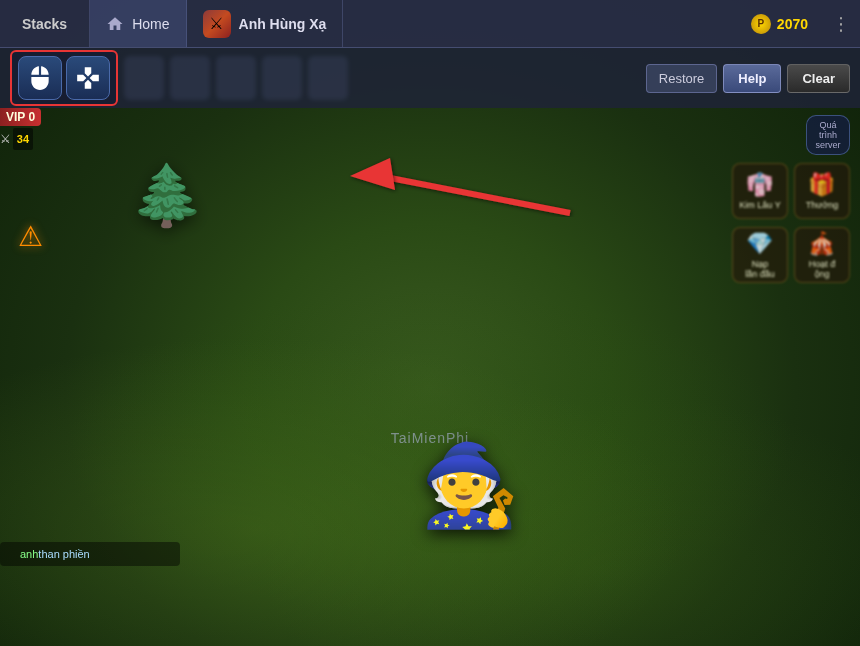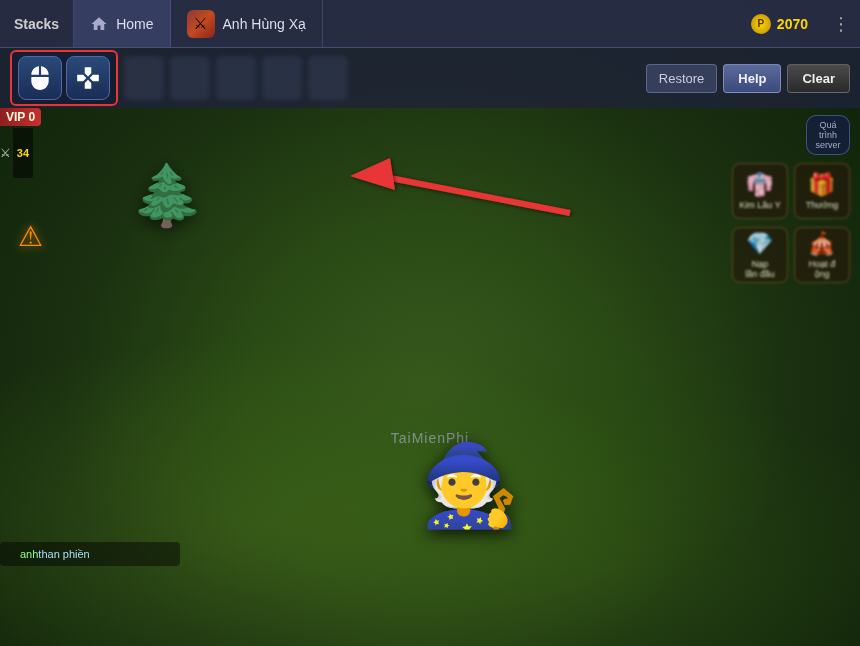--- a/index.html
+++ b/index.html
@@ -45,21 +45,21 @@
       border-bottom: 1px solid rgba(100,110,160,0.5);
       z-index: 10;
       display: flex;
       align-items: center;
     }
 
     .nav-stacks {
       color: #ccc;
       font-size: 14px;
       font-weight: bold;
-      padding: 0 14px;
+      padding: 0 22px;
       height: 100%;
       display: flex;
       align-items: center;
       border-right: 1px solid rgba(100,110,160,0.4);
     }
 
     .nav-home-tab {
       display: flex;
       align-items: center;
       padding: 0 16px;
@@ -97,21 +97,21 @@
       background: linear-gradient(135deg, #8b3a3a, #c44a20, #8b2020);
       display: flex;
       align-items: center;
       justify-content: center;
       font-size: 16px;
     }
 
     .nav-game-label {
       color: #dde;
       font-size: 14px;
-      font-weight: normal;
+      font-weight: bold;
     }
 
     .nav-spacer { flex: 1; }
 
     .nav-coins {
       display: flex;
       align-items: center;
       gap: 6px;
       padding: 0 14px;
       color: #ffd700;
@@ -262,21 +262,21 @@
     .sword-icon {
       color: #ccc;
       font-size: 12px;
     }
 
     .level-num {
       color: #ffd700;
       font-size: 11px;
       font-weight: bold;
       background: rgba(0,0,0,0.5);
-      padding: 19px 4px;
+      padding: 5px 4px;
       border-radius: 2px;
     }
 
     
     .warning-icon {
       position: absolute;
       top: 220px;
       left: 18px;
       z-index: 5;
       font-size: 28px;

